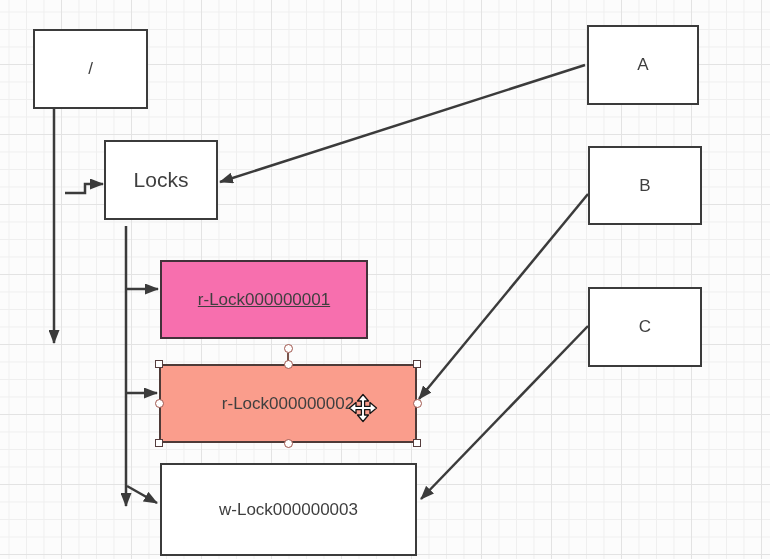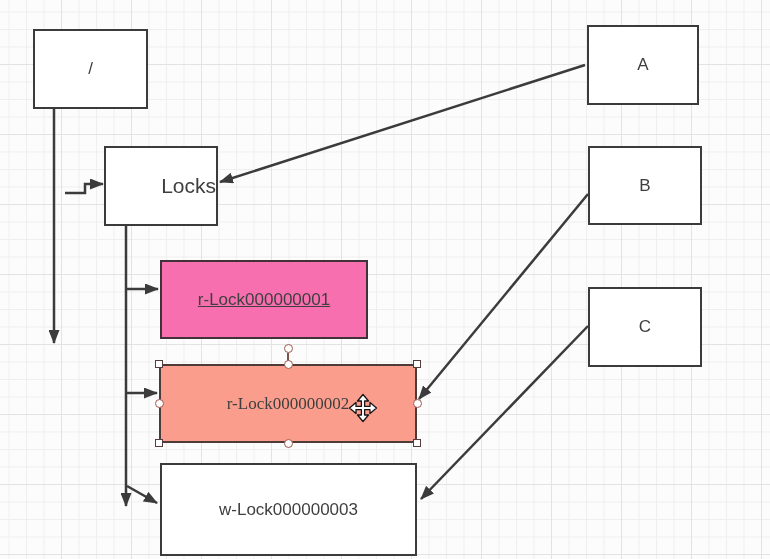--- a/index.html
+++ b/index.html
@@ -54,41 +54,41 @@
       <path d="M127,486 L157,503" marker-end="url(#ah)"></path>
       <path d="M588,194 L419,399" marker-end="url(#ah)"></path>
       <path d="M588,326 L421,499" marker-end="url(#ah)"></path>
     </g>
   </svg>
 
   <div class="node" style="left:33px;top:29px;width:115px;height:80px;">
     <span class="lbl">/</span>
   </div>
 
-  <div class="node big-label" style="left:104px;top:146px;width:114px;height:80px;justify-content:flex-end;">
+  <div class="node big-label" style="left:104px;top:140px;width:114px;height:80px;">
     <span class="lbl">Locks</span>
   </div>
 
   <div class="node" style="left:587px;top:25px;width:112px;height:80px;">
     <span class="lbl">A</span>
   </div>
 
   <div class="node" style="left:588px;top:146px;width:114px;height:79px;">
     <span class="lbl">B</span>
   </div>
 
   <div class="node" style="left:588px;top:287px;width:114px;height:80px;">
     <span class="lbl">C</span>
   </div>
 
   <div class="node" style="left: 160px; top: 260px; width: 208px; height: 79px; background-color: rgb(247, 111, 174); border-color: rgb(67, 49, 58); text-decoration: underline;">
     <span class="lbl">r-Lock000000001</span>
   </div>
 
-  <div class="node" style="left: 159px; top: 364px; width: 258px; height: 79px; background-color: rgb(250, 157, 140); border-color: rgb(78, 58, 55); font-family: Liberation Serif, serif;">
+  <div class="node" style="left: 159px; top: 364px; width: 258px; height: 79px; background-color: rgb(250, 157, 140); border-color: rgb(78, 58, 55);">
     <span class="lbl">r-Lock000000002</span>
   </div>
 
   <div class="node" style="left:160px;top:463px;width:257px;height:93px;">
     <span class="lbl">w-Lock000000003</span>
   </div>
 
   <div class="handle ci" style="left:284px;top:344px;"></div>
   <div class="rotate-stem" style="left:287px;top:353px;height:8px;"></div>
   <div class="handle sq" style="left:155px;top:360px;"></div>

